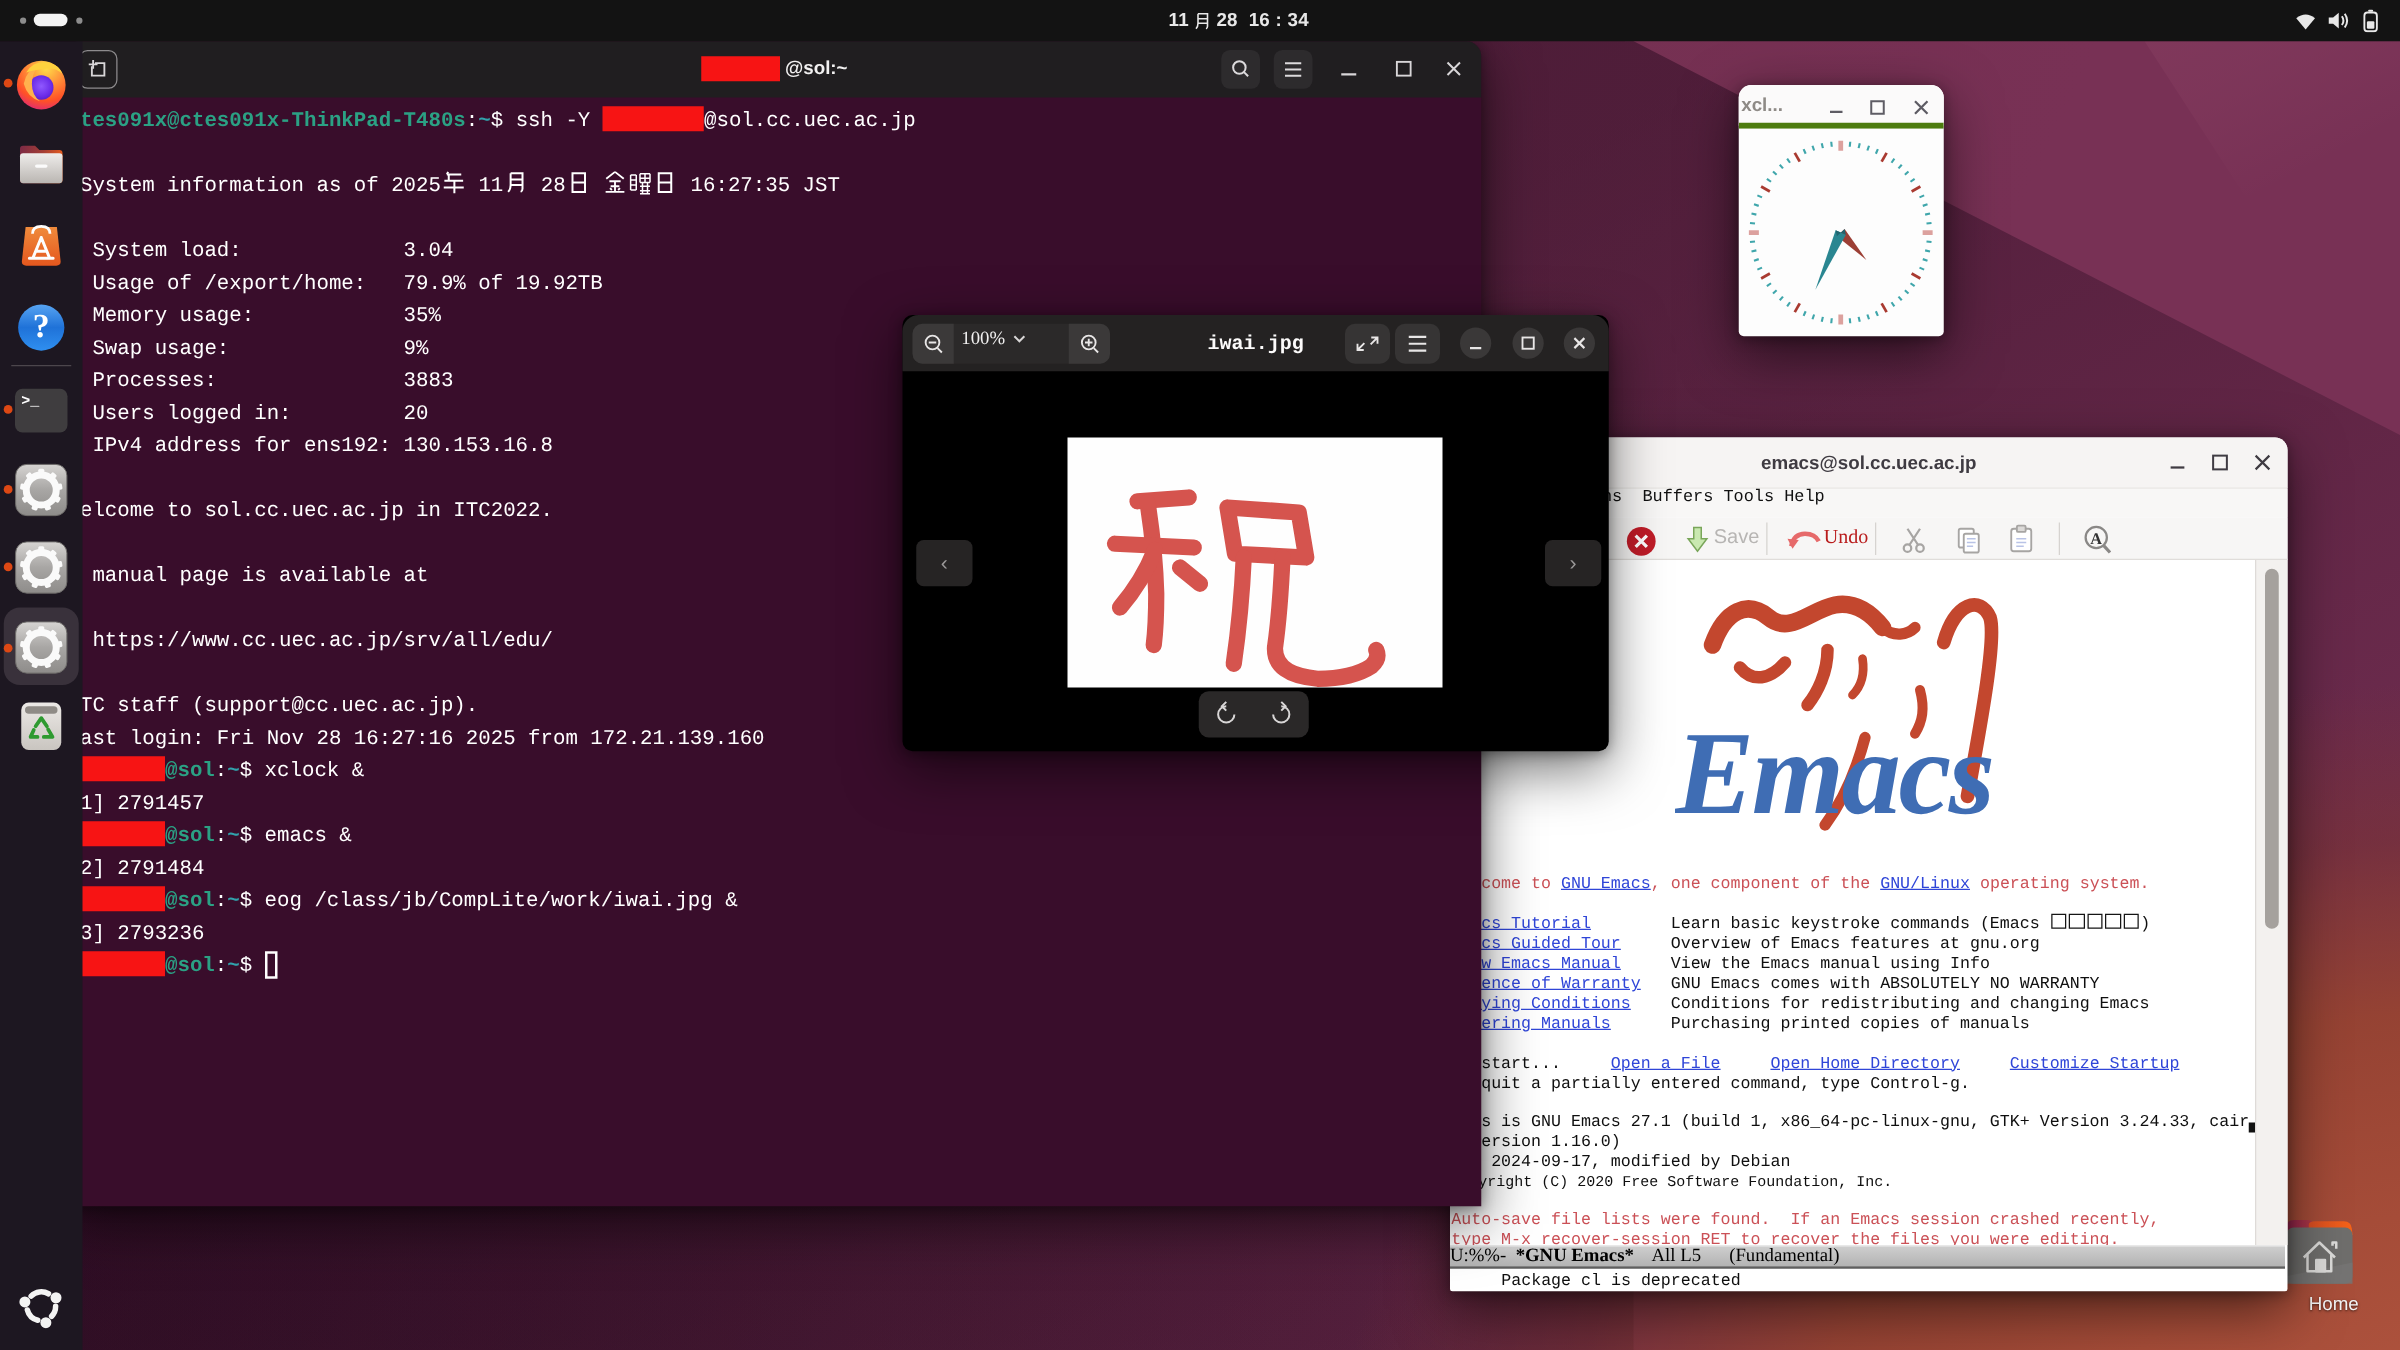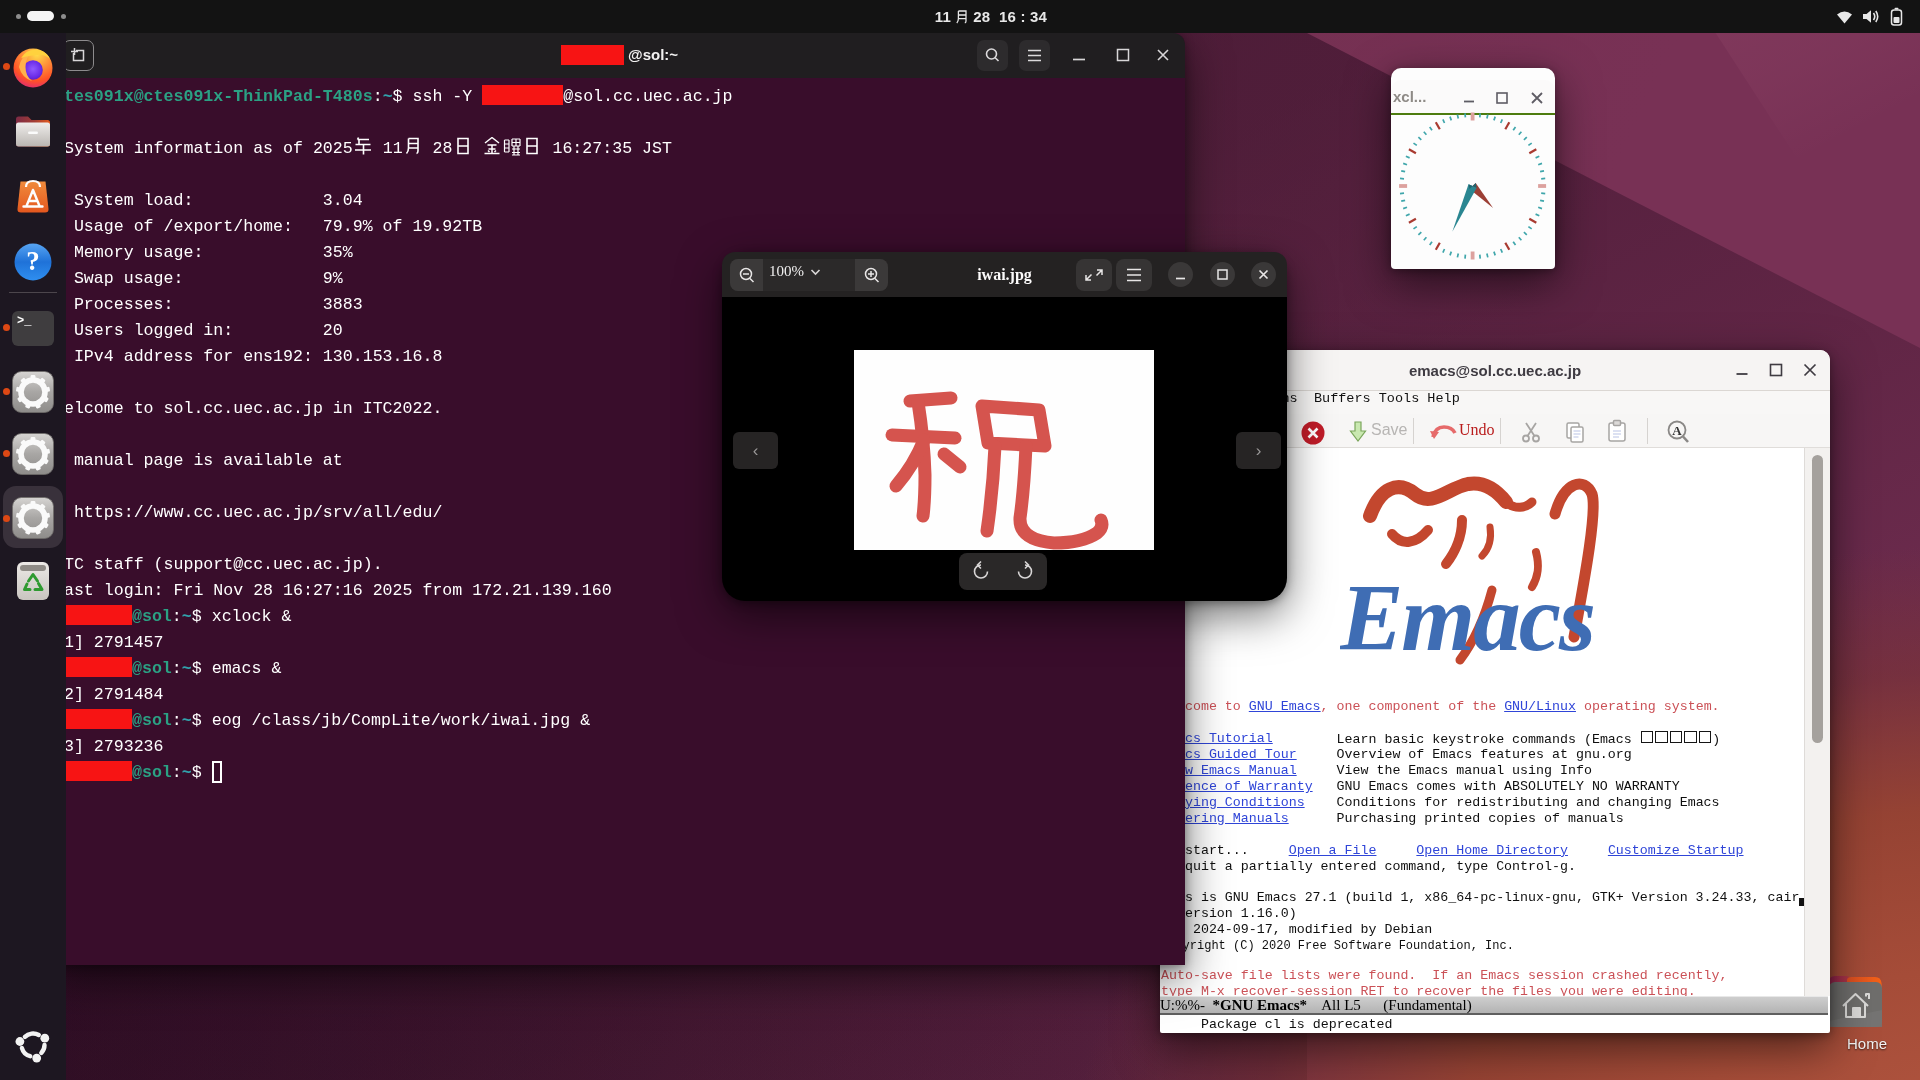--- a/index.html
+++ b/index.html
@@ -41,24 +41,24 @@
   #termhdr { position:absolute; left:0; top:0; width:100%; height:45px; background:#201e20; border-radius:12px 12px 0 0; }
   #termbody { position:absolute; left:2px; top:51px; font-family:"Liberation Mono", monospace; font-size:16.6px; line-height:26px; color:#ffffff; white-space:pre; }
   #termbody .g { color:#2ba184; font-weight:bold; }
   #termbody .t { color:#31a2ac; font-weight:bold; }
   .redact { display:inline-block; background:#f71414; height:20px; vertical-align:middle; margin-bottom:3px; }
   .cjk { width:20px; height:20px; color:#fff; vertical-align:-3px; }
   .tofu { display:inline-block; width:12.5px; height:12.5px; border:1.3px solid #151515; margin:0 1px -1px 1px; }
 
   
   #xclock { left:1391px; top:68px; width:164px; height:201px; background:#fdfdfd; border-radius:10px 10px 4px 4px; z-index:5; }
-  #xclockhdr { position:absolute; left:0; top:12px; width:100%; height:35px; background:#fbfafa; border-radius:10px 10px 0 0; border-bottom:2px solid #4d7c0f; color:#777; }
-
-  
-  #eog { left:722px; top:252px; width:565px; height:349px; background:#000; border-radius:23px; z-index:20; }
+  #xclockhdr { position:absolute; left:0; top:0; width:100%; height:35px; background:#fbfafa; border-radius:10px 10px 0 0; border-bottom:5px solid #4d7c0f; color:#777; }
+
+  
+  #eog { left:722px; top:252px; width:565px; height:349px; background:#000; border-radius:8px; z-index:20; }
   #eoghdr { position:absolute; left:0; top:0; width:100%; height:45px; background:#242222; border-radius:13px 13px 0 0; }
 
   
   #emacs { left:1160px; top:350px; width:670px; height:683px; background:#ffffff; border-radius:10px 10px 2px 2px; z-index:4; }
   #emtitle { position:absolute; left:0; top:0; width:100%; height:41px; background:#f6f4f3; border-radius:10px 10px 0 0; border-bottom:1px solid #dbd7d3; }
   #emmenu { position:absolute; left:0; top:41px; width:100%; height:23px; background:#f8f7f6; font-family:"Liberation Mono",monospace; font-size:13.5px; color:#111; white-space:pre; }
   #emtool { position:absolute; left:0; top:64px; width:100%; height:34px; background:#f7f6f5; border-bottom:1px solid #e0ddda; }
   #embody { position:absolute; left:1px; top:98px; width:644px; height:548px; background:#fff; overflow:hidden; }
   .emtxt { position:absolute; font-family:"Liberation Mono",monospace; font-size:13.3px; line-height:15.9px; color:#0f0f0f; white-space:pre; }
   .eml { color:#2f45d8; text-decoration:underline;margin-top:48px; }
@@ -443,21 +443,21 @@
       <svg width="33" height="32" viewBox="0 0 33 32">
           <g stroke="#e8e6e6" stroke-width="1.5" fill="none">
             <circle cx="16" cy="15" r="5.5"></circle>
             <path d="M20 19.5 L23.5 23 M13 15 h6 M16 12 v6"></path>
           </g>
         </svg>
     </div>
     <div style="position:absolute;left:47px;top:11px;width:80px;height:24px;color:#f1f0f0;font-size:15px;font-family:'Liberation Serif',serif;">100% <svg width="11" height="8" viewBox="0 0 11 8" style="margin-left:2px;">
           <path d="M1.5 2 L5.5 6 L9.5 2" stroke="#d8d6d6" stroke-width="1.6" fill="none"></path>
         </svg></div>
-    <div style="position:absolute;left:0;top:0;width:100%;height:45px;display:flex;align-items:center;justify-content:center;color:#fcfbfb;font-weight:bold;font-size:16px;font-family:Liberation Serif, serif;">iwai.jpg</div>
+    <div style="position:absolute;left:0;top:0;width:100%;height:45px;display:flex;align-items:center;justify-content:center;color:#fcfbfb;font-weight:bold;font-size:16px;font-family:Liberation Mono, monospace;">iwai.jpg</div>
     <div style="position:absolute;left:354px;top:7px;width:36px;height:32px;border-radius:8px;background:#363434;">
       <svg width="36" height="32" viewBox="0 0 36 32">
           <g stroke="#e8e6e6" stroke-width="1.5" fill="none">
             <path d="M21 11 h5 v5 M26 11 L20.5 16.5 M15 21 h-5 v-5 M10 21 L15.5 15.5"></path>
           </g>
         </svg>
     </div>
     <div style="position:absolute;left:394px;top:7px;width:36px;height:32px;border-radius:8px;background:#363434;">
       <svg width="36" height="32" viewBox="0 0 36 32">
           <g stroke="#e8e6e6" stroke-width="1.7">

